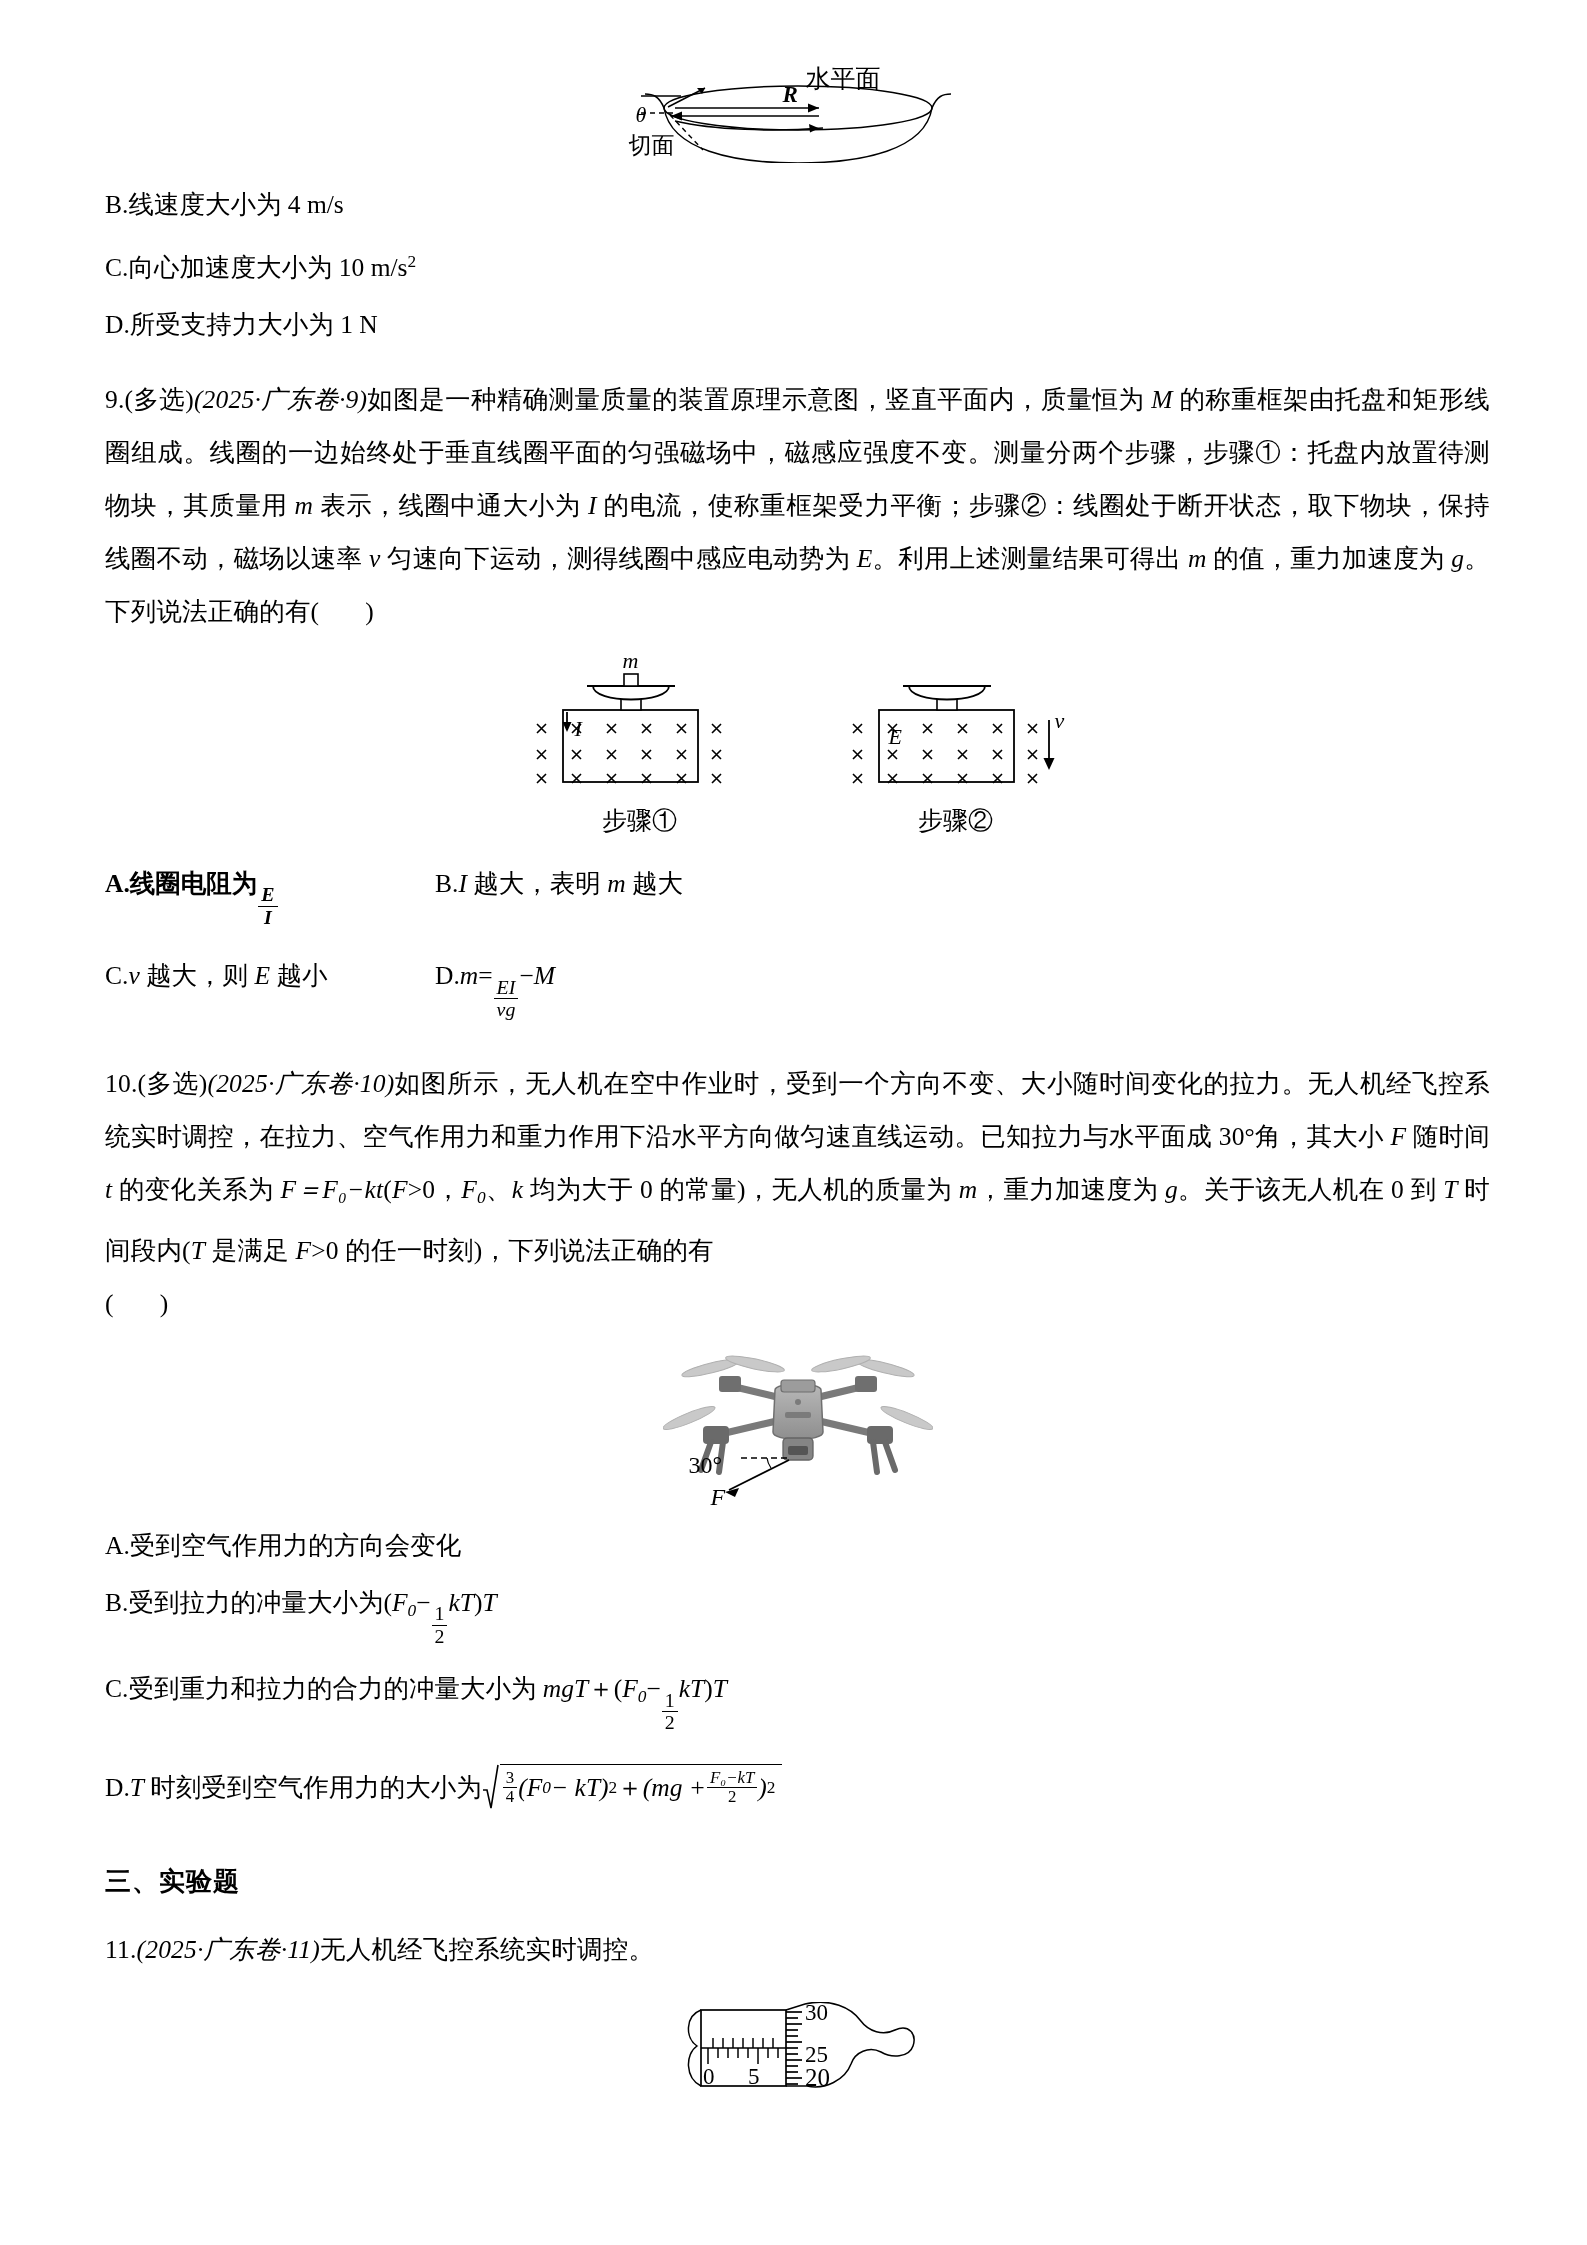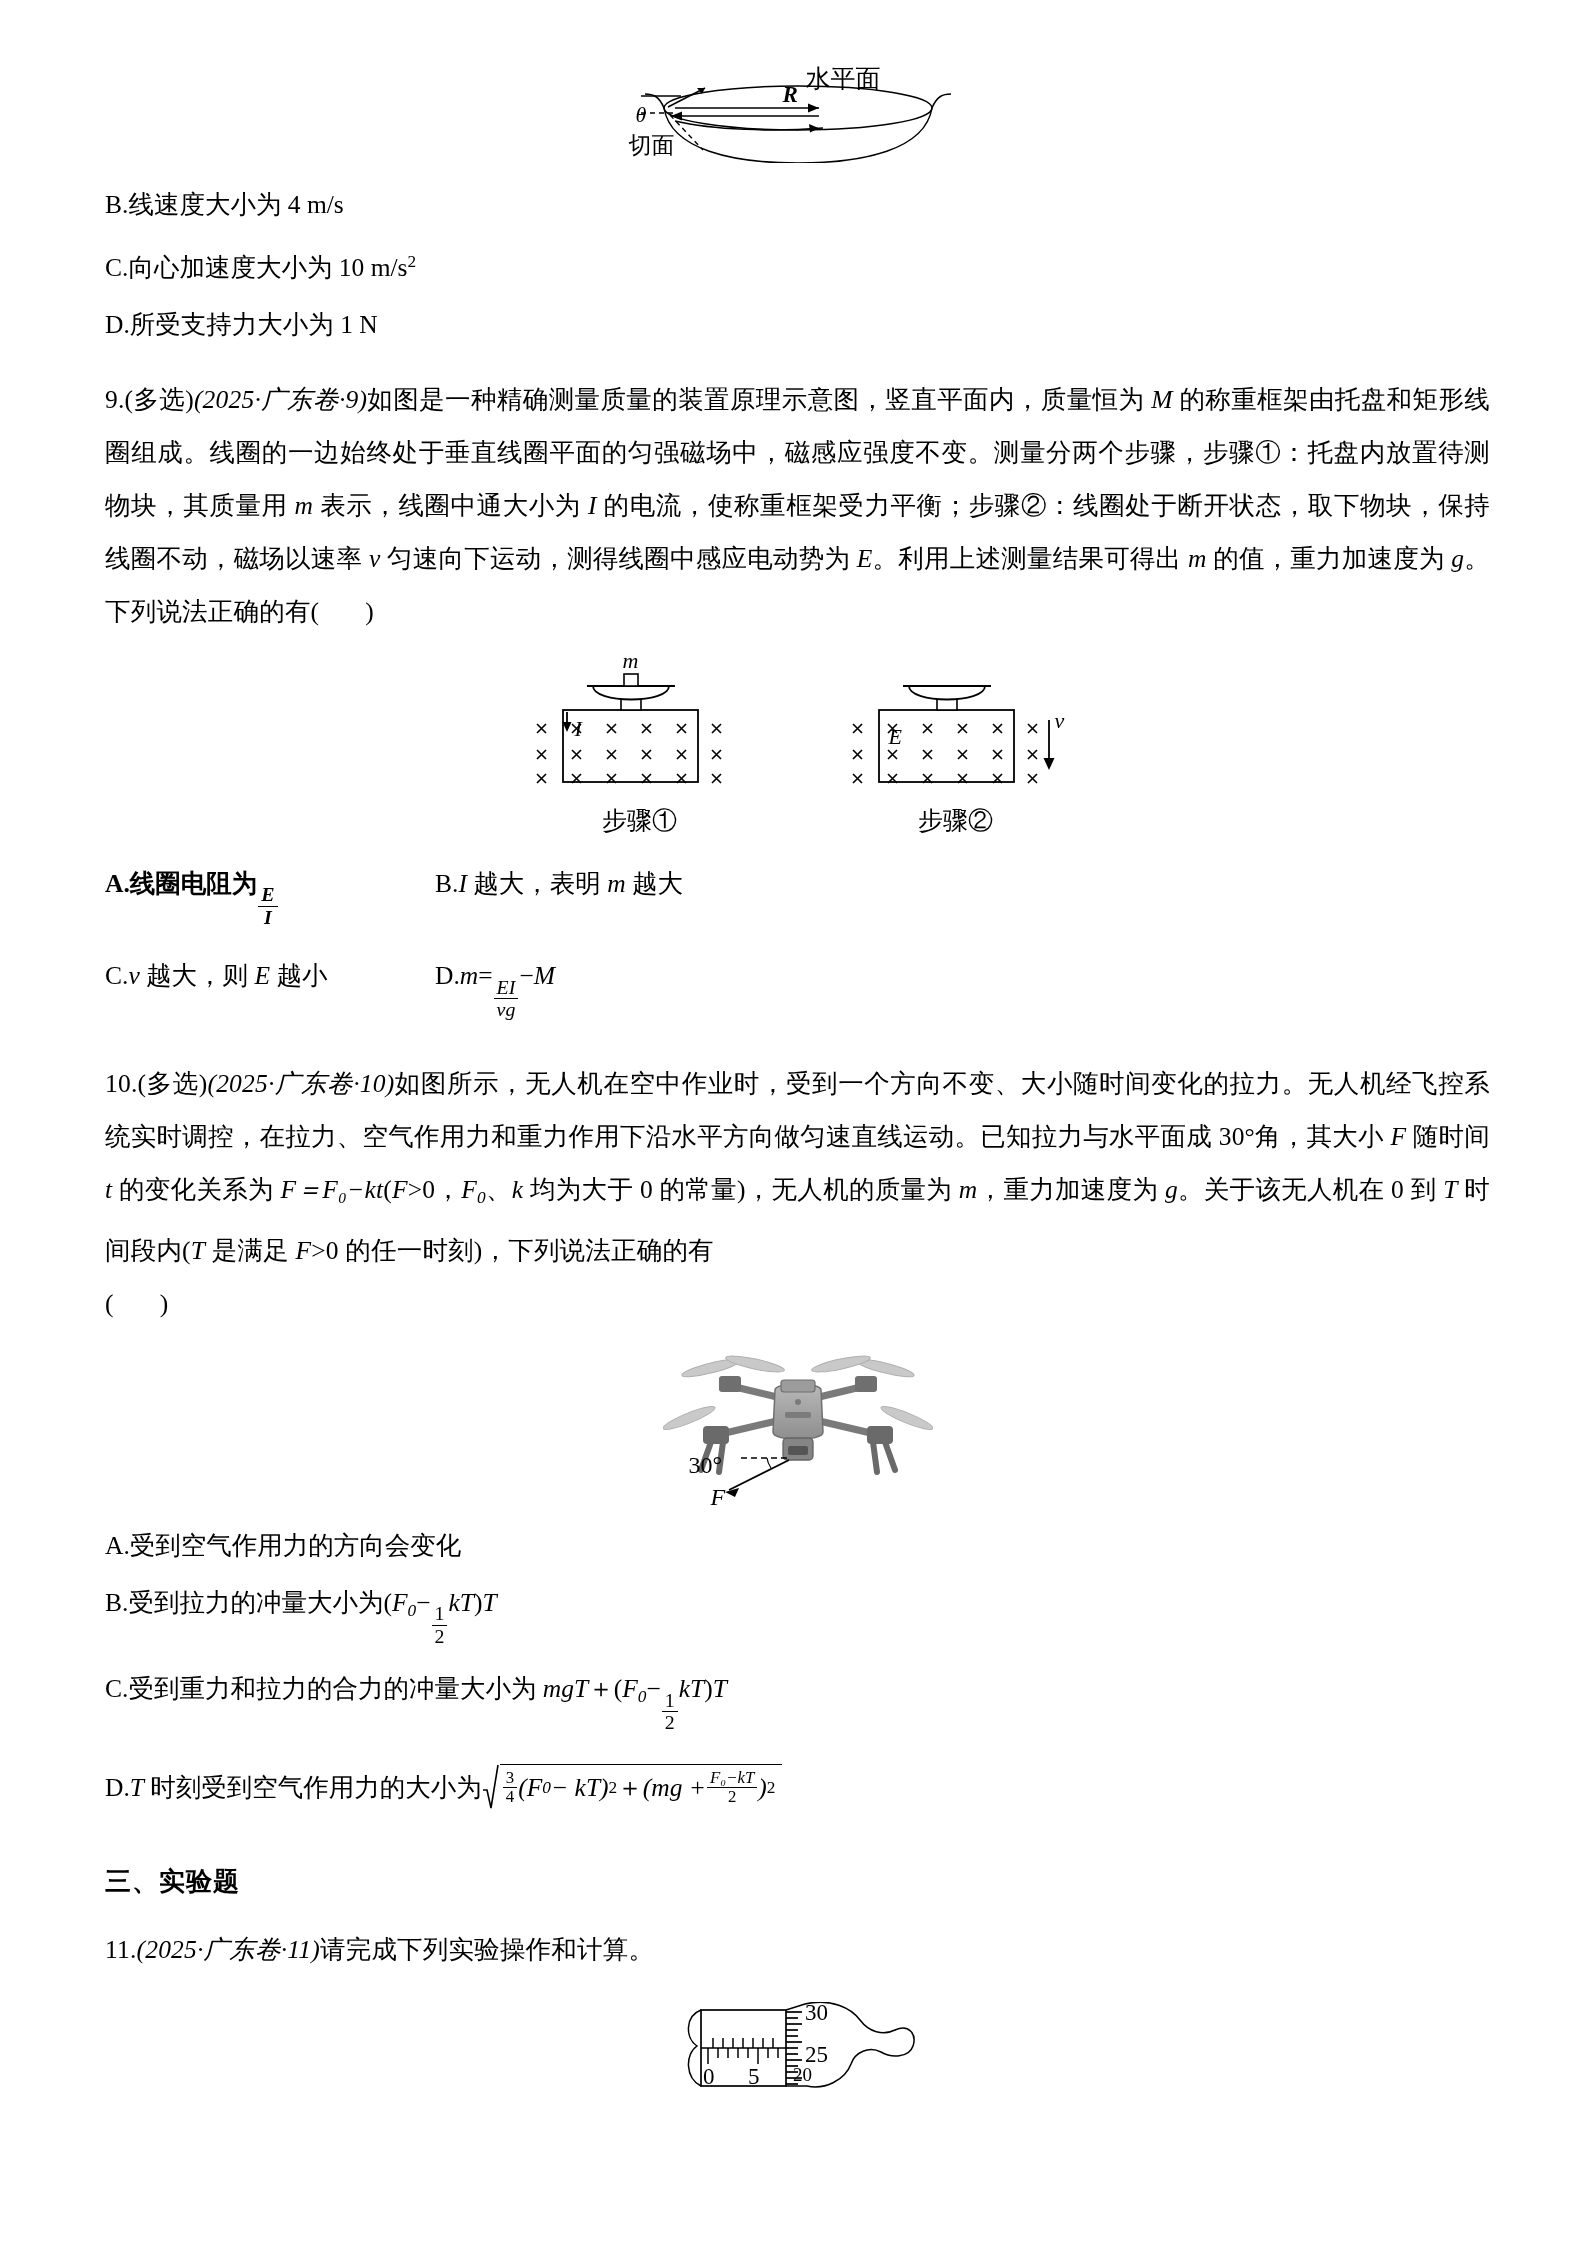--- a/index.html
+++ b/index.html
@@ -398,21 +398,21 @@
             </span>
             <span class="it">)</span>
             <span class="sup">2</span>
           </span>
     </span>
   </div>
 
   <div class="sec-head" style="margin-top:54px;">三、实验题</div>
 
   <div class="q-text" style="margin-top:24px;">
-    <span>11.</span><span class="it">(2025·广东卷·11)</span><span>请完成下列实验操作和计算。</span>
+    <span>11.</span><span class="it">(2025·广东卷·11)</span><span>无人机经飞控系统实时调控。</span>
   </div>
 
   <div class="fig-center" style="margin-top:26px;">
     <div>
       <div class="mic-fig">
         <svg width="285" height="150" viewBox="0 0 285 150">
 
           <path d="M46 8 C 30 14, 30 36, 42 44 C 30 52, 30 76, 46 84" fill="none" stroke="#000" stroke-width="1.5"></path>
 
           <rect x="46" y="8" width="85" height="76" fill="none" stroke="#000" stroke-width="1.7"></rect>
@@ -457,20 +457,20 @@
             <line x1="131" y1="64" x2="143" y2="64"></line>
             <line x1="131" y1="70" x2="143" y2="70"></line>
             <line x1="131" y1="76" x2="147" y2="76"></line>
             <line x1="131" y1="82" x2="143" y2="82"></line>
           </g>
         </svg>
         <div style="position:absolute;left:48px;top:62px;font-size:23px;">0</div>
         <div style="position:absolute;left:93px;top:62px;font-size:23px;">5</div>
         <div style="position:absolute;left:150px;top:-2px;font-size:23px;">30</div>
         <div style="position:absolute;left:150px;top:40px;font-size:23px;">25</div>
-        <div style="position:absolute;left:138px;top:62px;font-size:19px;">20</div>
+        <div style="position:absolute;left:150px;top:62px;font-size:25px;">20</div>
       </div>
 
     </div>
   </div>
 
 </div>
 </div>
 
 </body></html>

